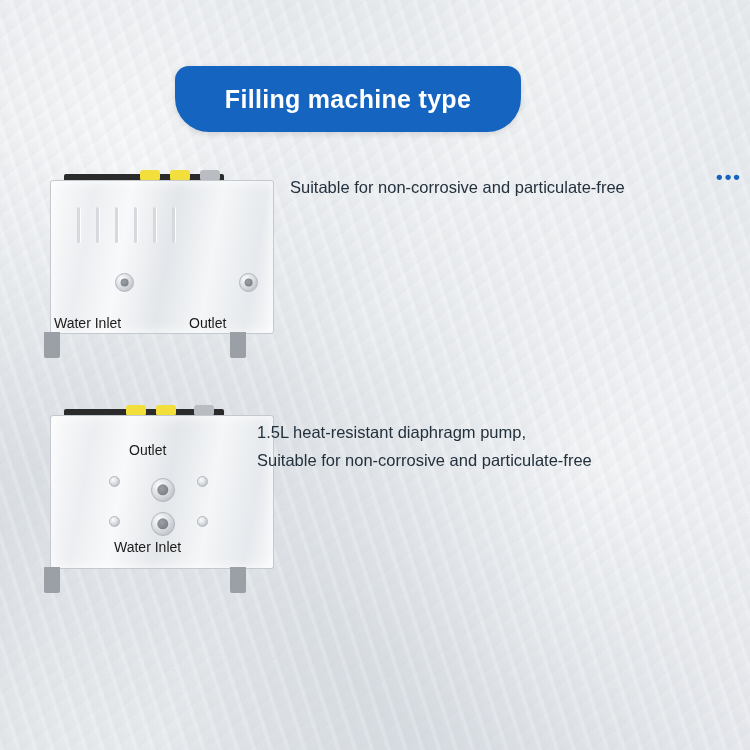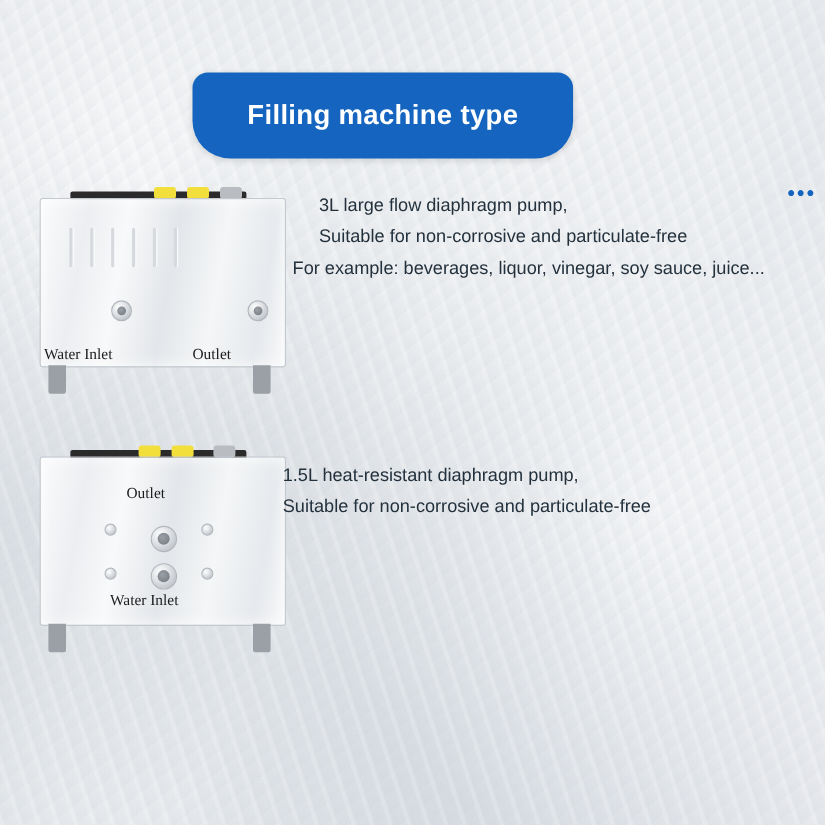--- a/index.html
+++ b/index.html
@@ -35,21 +35,21 @@
       radial-gradient(ellipse at 88% 20%, rgba(255,255,255,0.5) 0%, rgba(255,255,255,0) 50%);
     opacity: 0.9;
   }
 
   
   #banner {
     position: absolute;
     left: 175px;
     top: 66px;
     width: 346px;
-    height: 78px;
+    height: 66px;
     background: #1565c0;
     border-radius: 14px 14px 34px 34px;
     display: flex;
     align-items: center;
     justify-content: center;
     box-shadow: 0 2px 6px rgba(0,0,0,0.12);
   }
   #banner-title {
     color: #ffffff;
     font-size: 25px;
@@ -87,29 +87,28 @@
     width: 20px;
     height: 11px;
     background: #f2df3c;
     border-radius: 3px;
   }
   .machine .cap.grey {
     background: #b9bdc2;
   }
   .machine .body {
     position: absolute;
-    left: 2px;
+    left: 16px;
     top: 10px;
     width: 222px;
     height: 152px;
     background: linear-gradient(100deg, #fafbfc 0%, #eceef1 18%, #f8f9fa 33%, #e3e6ea 52%, #f4f6f7 70%, #e6e9ed 88%, #f7f8f9 100%);
     border: 1px solid #c4c9cf;
     border-radius: 3px;
     box-shadow: inset 0 0 14px rgba(255,255,255,0.85);
-    font-family: Liberation Serif, serif;
   }
   .machine .leg {
     position: absolute;
     top: 162px;
     width: 16px;
     height: 26px;
     background: #9aa0a6;
     border-radius: 0 0 2px 2px;
   }
   .machine .leg.left { left: 10px; }
@@ -226,23 +225,21 @@
 
         <div class="port-label" style="left:3px; top:134px;">Water Inlet</div>
         <div class="port-label" style="left:138px; top:134px;">Outlet</div>
       </div>
 
       <div class="leg left"></div>
       <div class="leg right"></div>
     </div>
 
     <div class="text-block">
-      <p class="indent-2">3L large flow diaphragm pump,</p>
       <p class="indent-2">Suitable for non-corrosive and particulate-free</p>
-      <p class="indent-3">For example: beverages, liquor, vinegar, soy sauce, juice...</p>
     </div>
 
   </div>
 
   <div id="ellipsis-dots">•••</div>
 
   <div class="row" id="row-2">
 
     <div class="machine">
       <div class="top-bar"></div>

